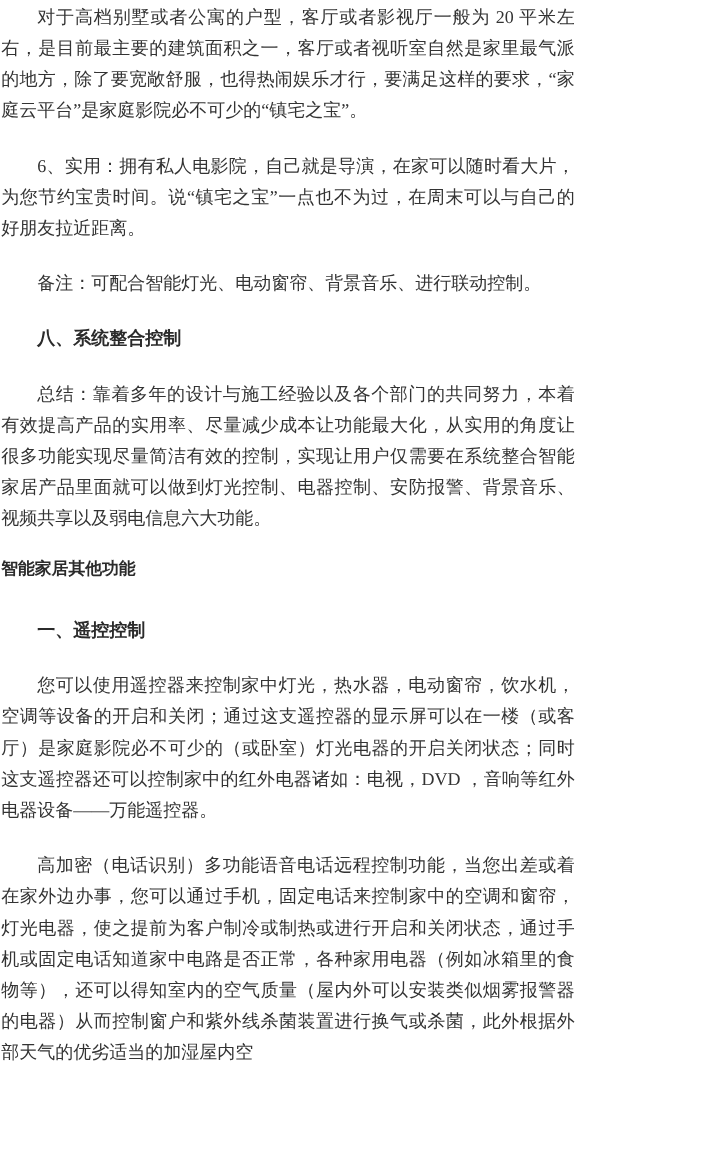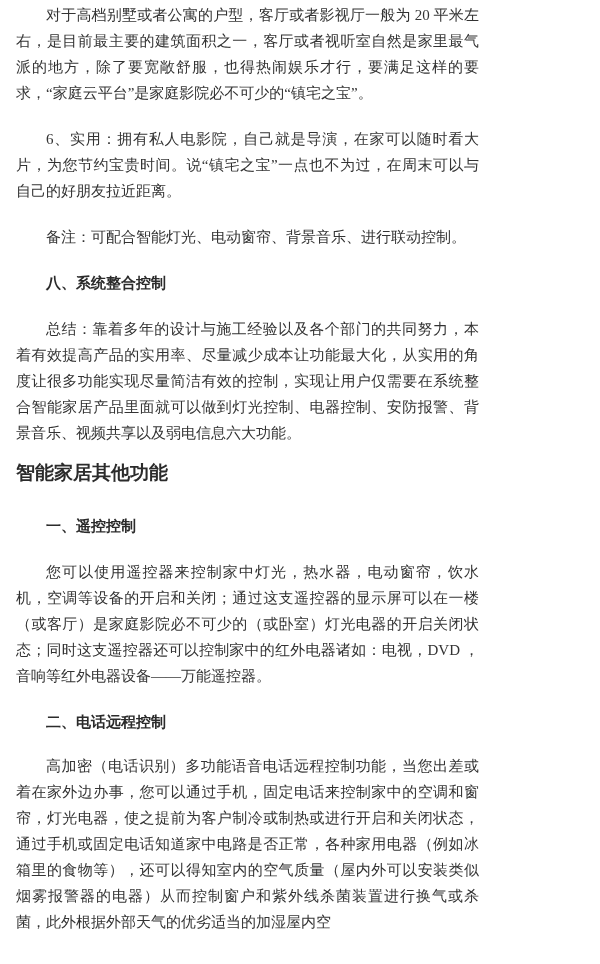--- a/index.html
+++ b/index.html
@@ -7,53 +7,52 @@
     width: 480px;
     height: 964px;
     box-sizing: border-box;
     overflow: hidden;
     background: #ffffff;
     color: #333333;
     font-family: "Liberation Serif", "DejaVu Serif", serif;
     font-size: 15px;
     line-height: 26px;
     text-align: justify;
-    padding: 2px 1px 0 16px;
+    padding: 2px 1px 0 1px;
   }
   .para {
     margin: 0 0 20px 0;
     text-indent: 2em;
   }
   .subhead {
     margin: 0 0 20px 0;
     text-indent: 2em;
     font-weight: bold;
     color: #2b2b2b;
     font-family: "Liberation Sans", "DejaVu Sans", sans-serif;
   }
   .subhead-tight {
     margin-bottom: 18px;
   }
   .chapter {
     margin: -8px 12px 25px 0;
     text-indent: 0;
-    font-size: 19px;
+    font-size: 14px;
     line-height: 30px;
     font-weight: bold;
     color: #2b2b2b;
     font-family: "Liberation Sans", "DejaVu Sans", sans-serif;
   }
 </style>
 </head>
 <body>
 
 <div class="page">
   <p class="para">对于高档别墅或者公寓的户型，客厅或者影视厅一般为 20 平米左右，是目前最主要的建筑面积之一，客厅或者视听室自然是家里最气派的地方，除了要宽敞舒服，也得热闹娱乐才行，要满足这样的要求，“家庭云平台”是家庭影院必不可少的“镇宅之宝”。</p>
   <p class="para">6、实用：拥有私人电影院，自己就是导演，在家可以随时看大片，为您节约宝贵时间。说“镇宅之宝”一点也不为过，在周末可以与自己的好朋友拉近距离。</p>
   <p class="para">备注：可配合智能灯光、电动窗帘、背景音乐、进行联动控制。</p>
   <p class="subhead">八、系统整合控制</p>
   <p class="para">总结：靠着多年的设计与施工经验以及各个部门的共同努力，本着有效提高产品的实用率、尽量减少成本让功能最大化，从实用的角度让很多功能实现尽量简洁有效的控制，实现让用户仅需要在系统整合智能家居产品里面就可以做到灯光控制、电器控制、安防报警、背景音乐、视频共享以及弱电信息六大功能。</p>
   <h1 class="chapter">智能家居其他功能</h1>
   <p class="subhead">一、遥控控制</p>
   <p class="para">您可以使用遥控器来控制家中灯光，热水器，电动窗帘，饮水机，空调等设备的开启和关闭；通过这支遥控器的显示屏可以在一楼（或客厅）是家庭影院必不可少的（或卧室）灯光电器的开启关闭状态；同时这支遥控器还可以控制家中的红外电器诸如：电视，DVD ，音响等红外电器设备——万能遥控器。</p>
-  <p class="subhead subhead-tight">二、电话远程控制</p>
   <p class="para">高加密（电话识别）多功能语音电话远程控制功能，当您出差或着在家外边办事，您可以通过手机，固定电话来控制家中的空调和窗帘，灯光电器，使之提前为客户制冷或制热或进行开启和关闭状态，通过手机或固定电话知道家中电路是否正常，各种家用电器（例如冰箱里的食物等），还可以得知室内的空气质量（屋内外可以安装类似烟雾报警器的电器）从而控制窗户和紫外线杀菌装置进行换气或杀菌，此外根据外部天气的优劣适当的加湿屋内空</p>
 </div>
 
 </body></html>

